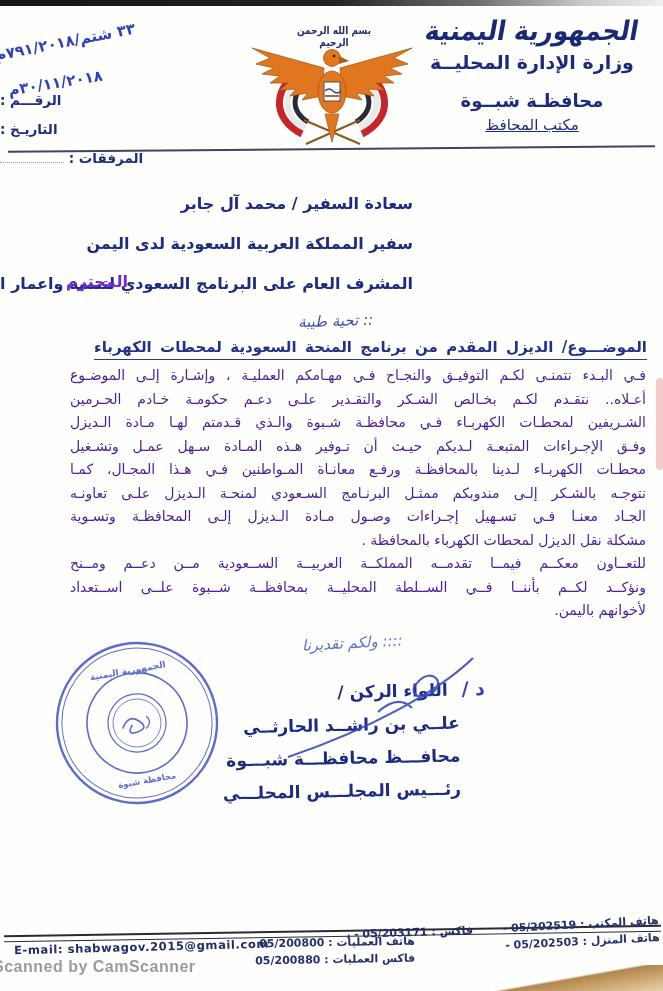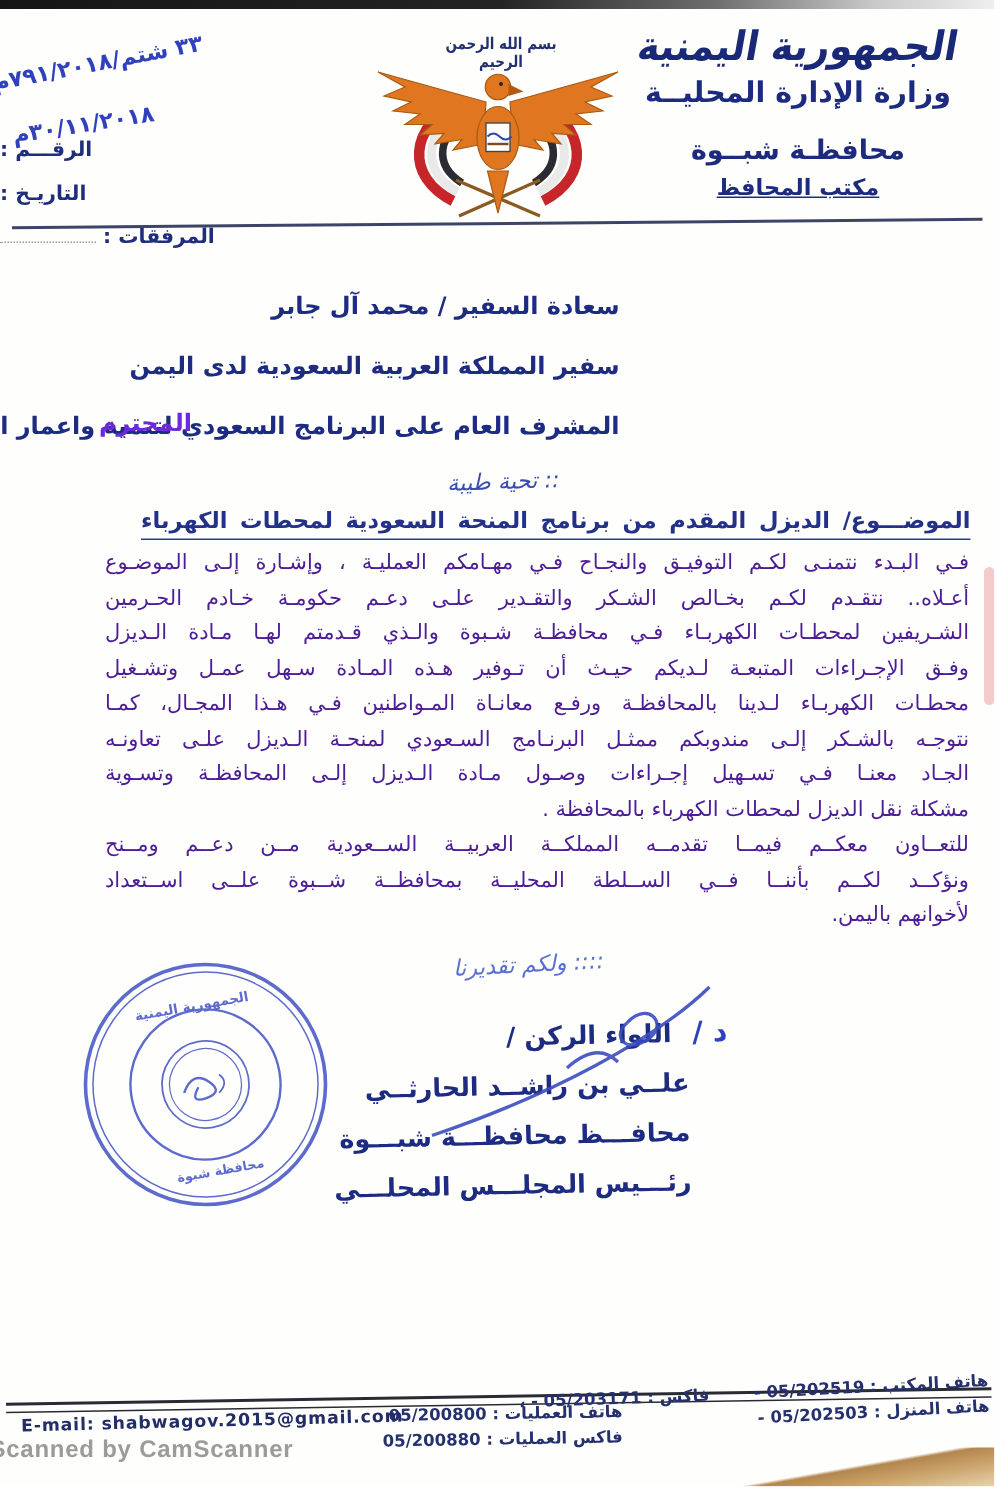--- a/index.html
+++ b/index.html
@@ -14,21 +14,21 @@
   .scan-corner{position:absolute;right:0;bottom:0;width:170px;height:26px;
     background:linear-gradient(170deg,transparent 46%,#b3874f 50%,#caa36b 70%,#e7d3ae 100%);}
 
   
   .letterhead{position:absolute;top:16px;right:12px;width:238px;text-align:center;
     color:#1d2b7e;direction:rtl;}
   .lh-callig{font-size:25px;font-weight:bold;transform:skewX(-10deg) scaleY(1.08);
     letter-spacing:-1px;color:#1a2878;margin-bottom:6px;}
   .lh-ministry{font-size:19px;font-weight:bold;margin-bottom:17px;}
   .lh-gov{font-size:18px;font-weight:bold;margin-bottom:5px;}
-  .lh-office{font-size:15px;font-weight:bold;text-decoration:underline;}
+  .lh-office{font-size:15px;font-weight:normal;text-decoration:underline;}
 
   .bismillah{position:absolute;top:26px;left:286px;width:96px;text-align:center;
     font-size:9px;font-weight:bold;color:#23306f;transform:scaleY(1.2);}
   .emblem{position:absolute;top:44px;left:246px;}
 
   .ref-fields{position:absolute;top:44px;left:0;width:170px;direction:rtl;text-align:left;
     color:#1f2d7d;font-weight:bold;font-size:13.5px;margin-top:48px;}
   .ref-row{margin-bottom:13px;white-space:nowrap;}
   .dotline{display:inline-block;width:64px;border-bottom:1.5px dotted #9a9a9a;height:10px;}
   .hand{color:#2f41bd;font-weight:bold;}

